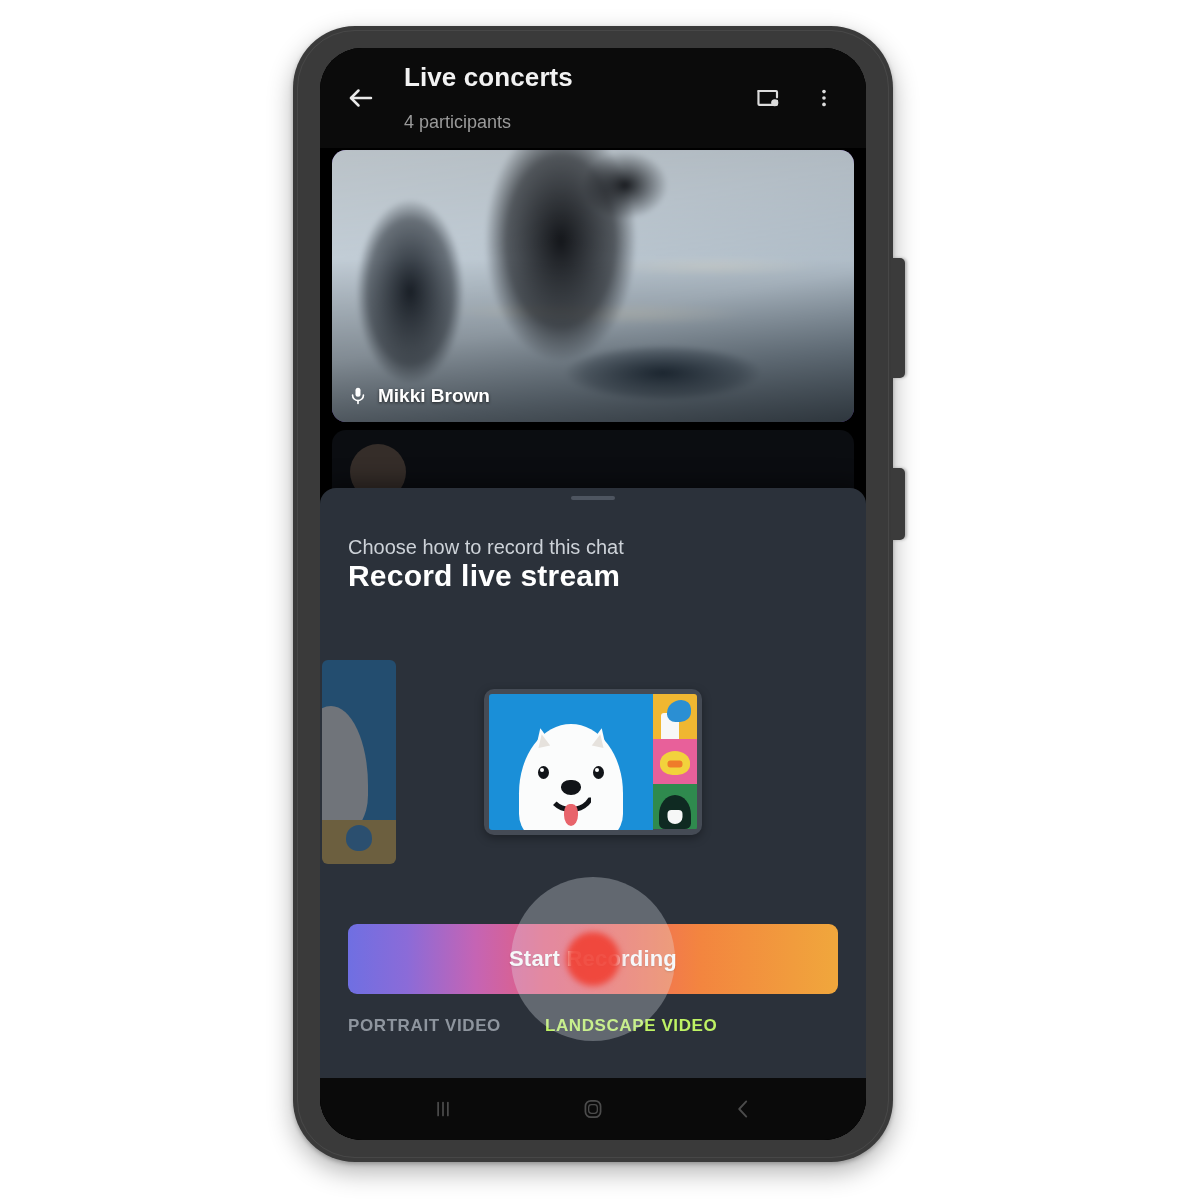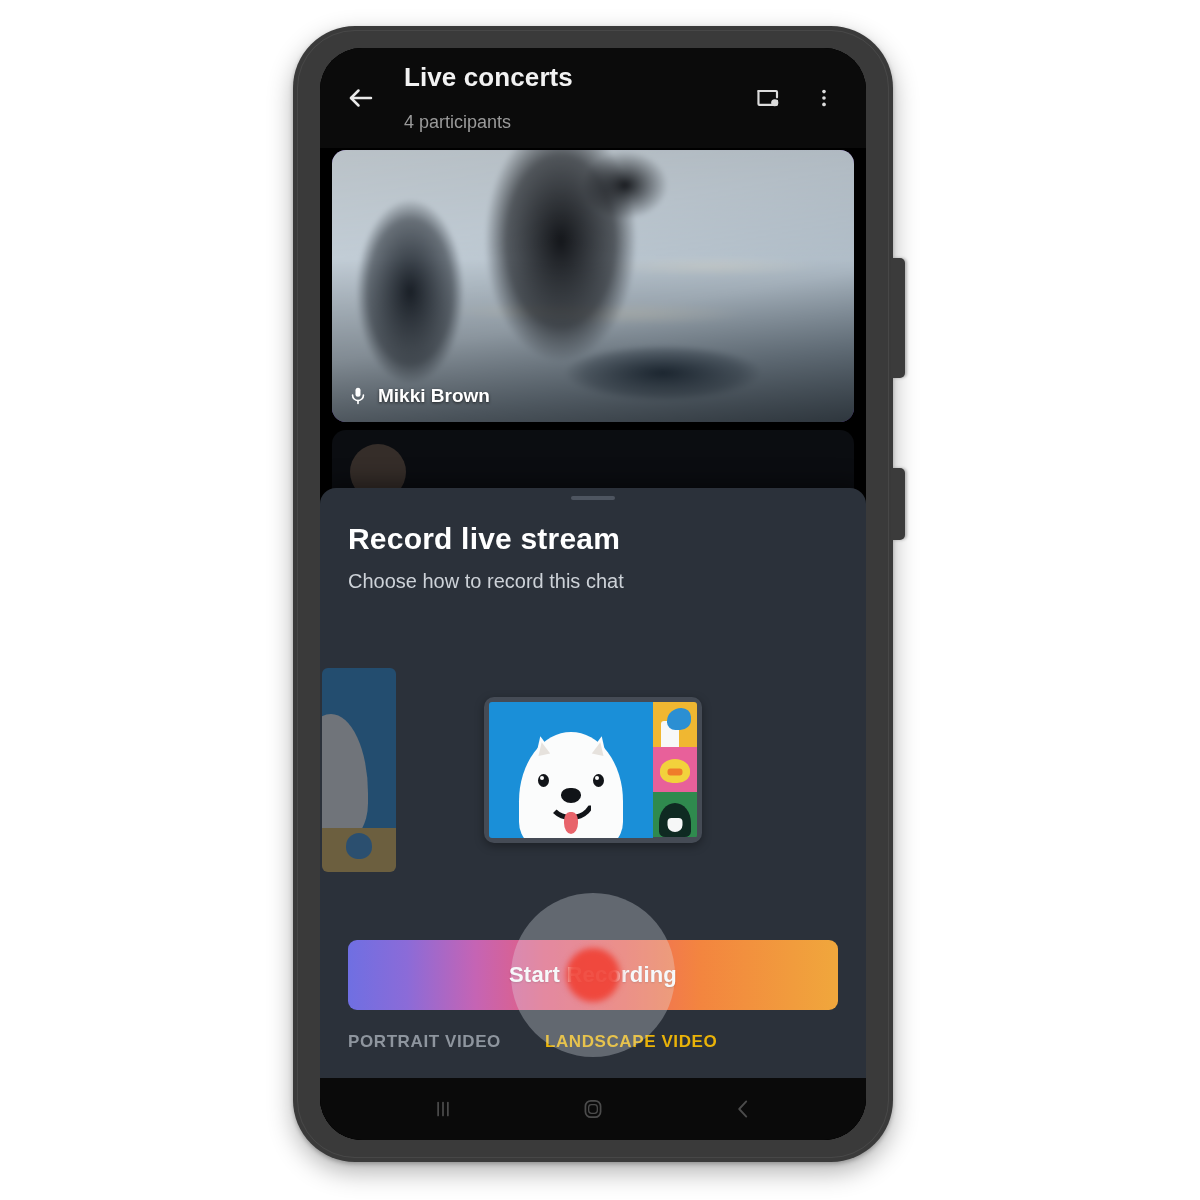--- a/index.html
+++ b/index.html
@@ -358,29 +358,29 @@
     width:54px; height:54px; border-radius:50%;
     background: rgba(240,66,54,.92);
     filter: blur(3px);
     pointer-events:none;
   }
 
   
   #mode-tabs{
     flex:0 0 auto;
     display:flex; align-items:center; gap:44px;
-    padding-bottom: 26px;
+    padding-bottom: 42px;
   }
   .mode-tab{
     font-size:17px; font-weight:700; letter-spacing:.6px;
     background:none; border:none; padding:0; cursor:pointer;
     font-family:"Liberation Sans", sans-serif;
   }
   .mode-tab.inactive{ color:#8e959e; }
-  .mode-tab.active{ color:#eab308; }
+  .mode-tab.active{ color:#bef264; }
 
   
   #nav-bar{
     position:absolute; left:0; right:0; bottom:0;
     height: 62px;
     background:#0a0a0a;
     display:flex; align-items:center; justify-content:space-around;
     padding: 0 48px;
   }
   .nav-button{
@@ -453,22 +453,22 @@
             <div class="message-avatar"></div>
             <div class="message-text"></div>
           </div>
 
         </div>
 
         <div id="record-sheet">
 
           <div id="sheet-handle"></div>
 
+          <div id="sheet-subtitle">Choose how to record this chat</div>
           <div id="sheet-title">Record live stream</div>
-          <div id="sheet-subtitle">Choose how to record this chat</div>
 
           <div id="illustration-area">
 
             <div id="portrait-preview">
               <div id="portrait-preview-main"></div>
               <div id="portrait-preview-strip"></div>
             </div>
 
             <div id="landscape-illustration">
               <div id="illu-main">

